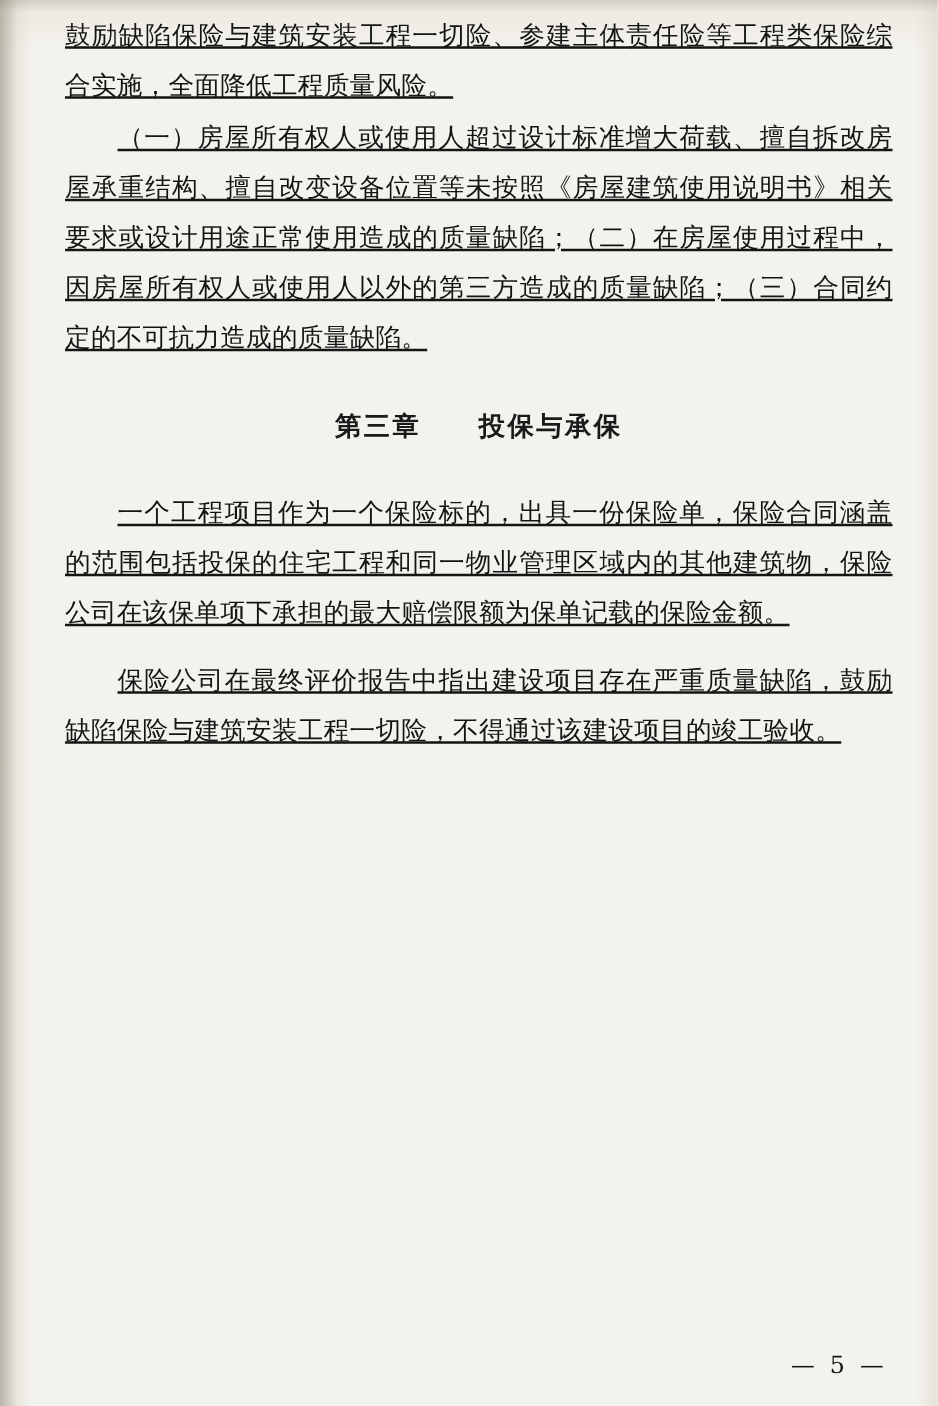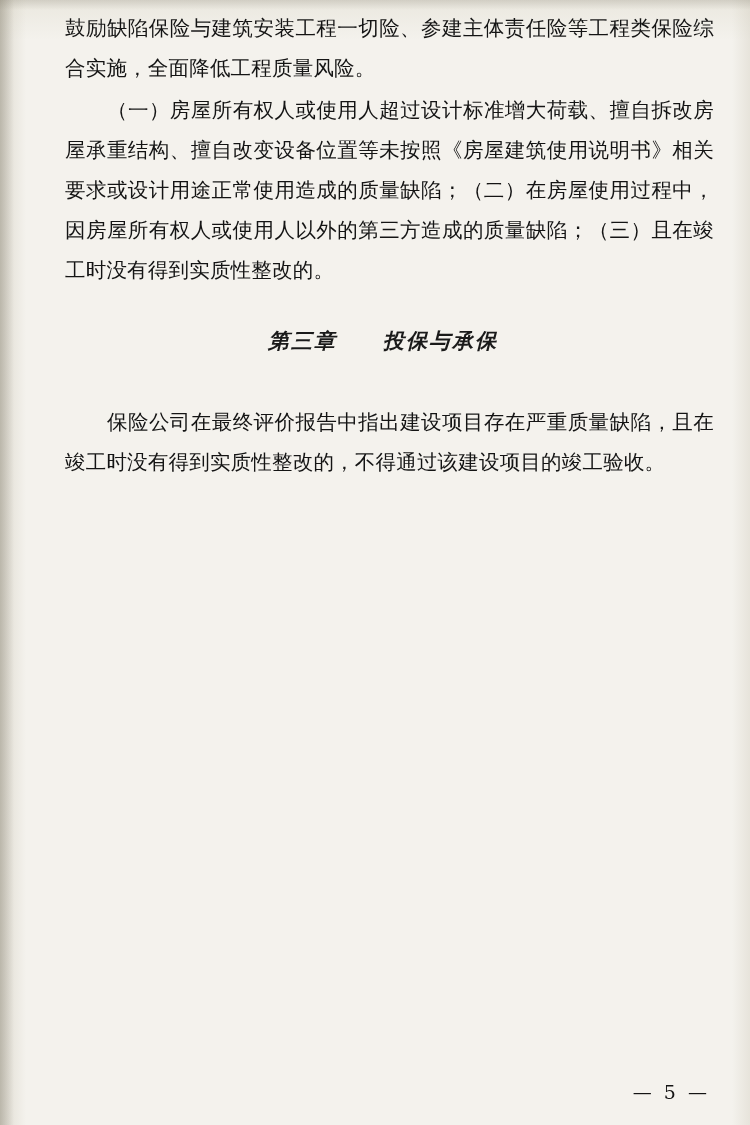--- a/index.html
+++ b/index.html
@@ -25,46 +25,46 @@
       linear-gradient(180deg, rgba(232,229,219,0.8) 0px, rgba(243,241,236,0) 40px),
       #f4f2ed;
   }
   .content {
     position: absolute;
     left: 52px;
     right: 36px;
     top: 8px;
   }
   p.para {
-    margin: 0 0 2px 13px;
+    margin: 0 0 2px 0;
     font-size: 20.5px;
     line-height: 40px;
     letter-spacing: 0.2px;
     text-align: justify;
     text-justify: inter-ideograph;
     color: #141414;
+    text-decoration: underline;
   }
   p.indent {
     text-indent: 42px;
   }
   .art-label {
     font-weight: bold;
     letter-spacing: 1px;
   }
   .gap-after {
     margin-bottom: 4px;
   }
   h2.chapter {
     font-size: 21px;
     font-weight: bold;
     text-align: center;
     margin: 34px 0 26px 0;
     letter-spacing: 2px;
     line-height: 34px;
-    font-style: italic;
   }
   .spacer-sm { height: 6px; }
   .footer {
     position: absolute;
     right: 40px;
     bottom: 22px;
     font-size: 19px;
     letter-spacing: 3px;
     color: #141414;
   }
@@ -88,32 +88,33 @@
 
 <div class="page">
   <div class="edge-shadow-left"></div>
   <div class="edge-shadow-top"></div>
 
   <div class="content">
 
     <p class="para"><span>鼓励缺陷保险与建筑安装工程一切险、参建主体责任险等工程类保险综合实施，全面降低工程质量风险。</span></p>
 
 
-    <p class="para indent"><span>（一）房屋所有权人或使用人超过设计标准增大荷载、擅自拆改房屋承重结构、擅自改变设备位置等未按照《房屋建筑使用说明书》相关要求或设计用途正常使用造成的质量缺陷；（二）在房屋使用过程中，因房屋所有权人或使用人以外的第三方造成的质量缺陷；（三）且在竣工时没有得到实质性整改的。</span></p>
+    <p class="para indent"><span>（一）房屋所有权人或使用人超过设计标准增大荷载、擅自拆改房屋承重结构、擅自改变设备位置等未按照《房屋建筑使用说明书》相关要求或设计用途正常使用造成的质量缺陷；（二）在房屋使用过程中，因房屋所有权人或使用人以外的第三方造成的质量缺陷；（三）合同约定的不可抗力造成的质量缺陷。</span></p>
 
 
     <h2 class="chapter">第三章　　投保与承保</h2>
 
 
     <div class="spacer-sm"></div>
 
+    <p class="para indent"><span>一个工程项目作为一个保险标的，出具一份保险单，保险合同涵盖的范围包括投保的住宅工程和同一物业管理区域内的其他建筑物，保险公司在该保单项下承担的最大赔偿限额为保单记载的保险金额。</span></p>
 
     <div class="spacer-sm"></div>
 
 
     <div class="spacer-sm"></div>
 
-    <p class="para indent"><span>保险公司在最终评价报告中指出建设项目存在严重质量缺陷，且在竣工时没有得到实质性整改的，不得通过该建设项目的竣工验收。</span></p>
+    <p class="para indent"><span>保险公司在最终评价报告中指出建设项目存在严重质量缺陷，鼓励缺陷保险与建筑安装工程一切险，不得通过该建设项目的竣工验收。</span></p>
 
   </div>
 
   <div class="footer">— 5 —</div>
 </div>
 
 </body></html>

